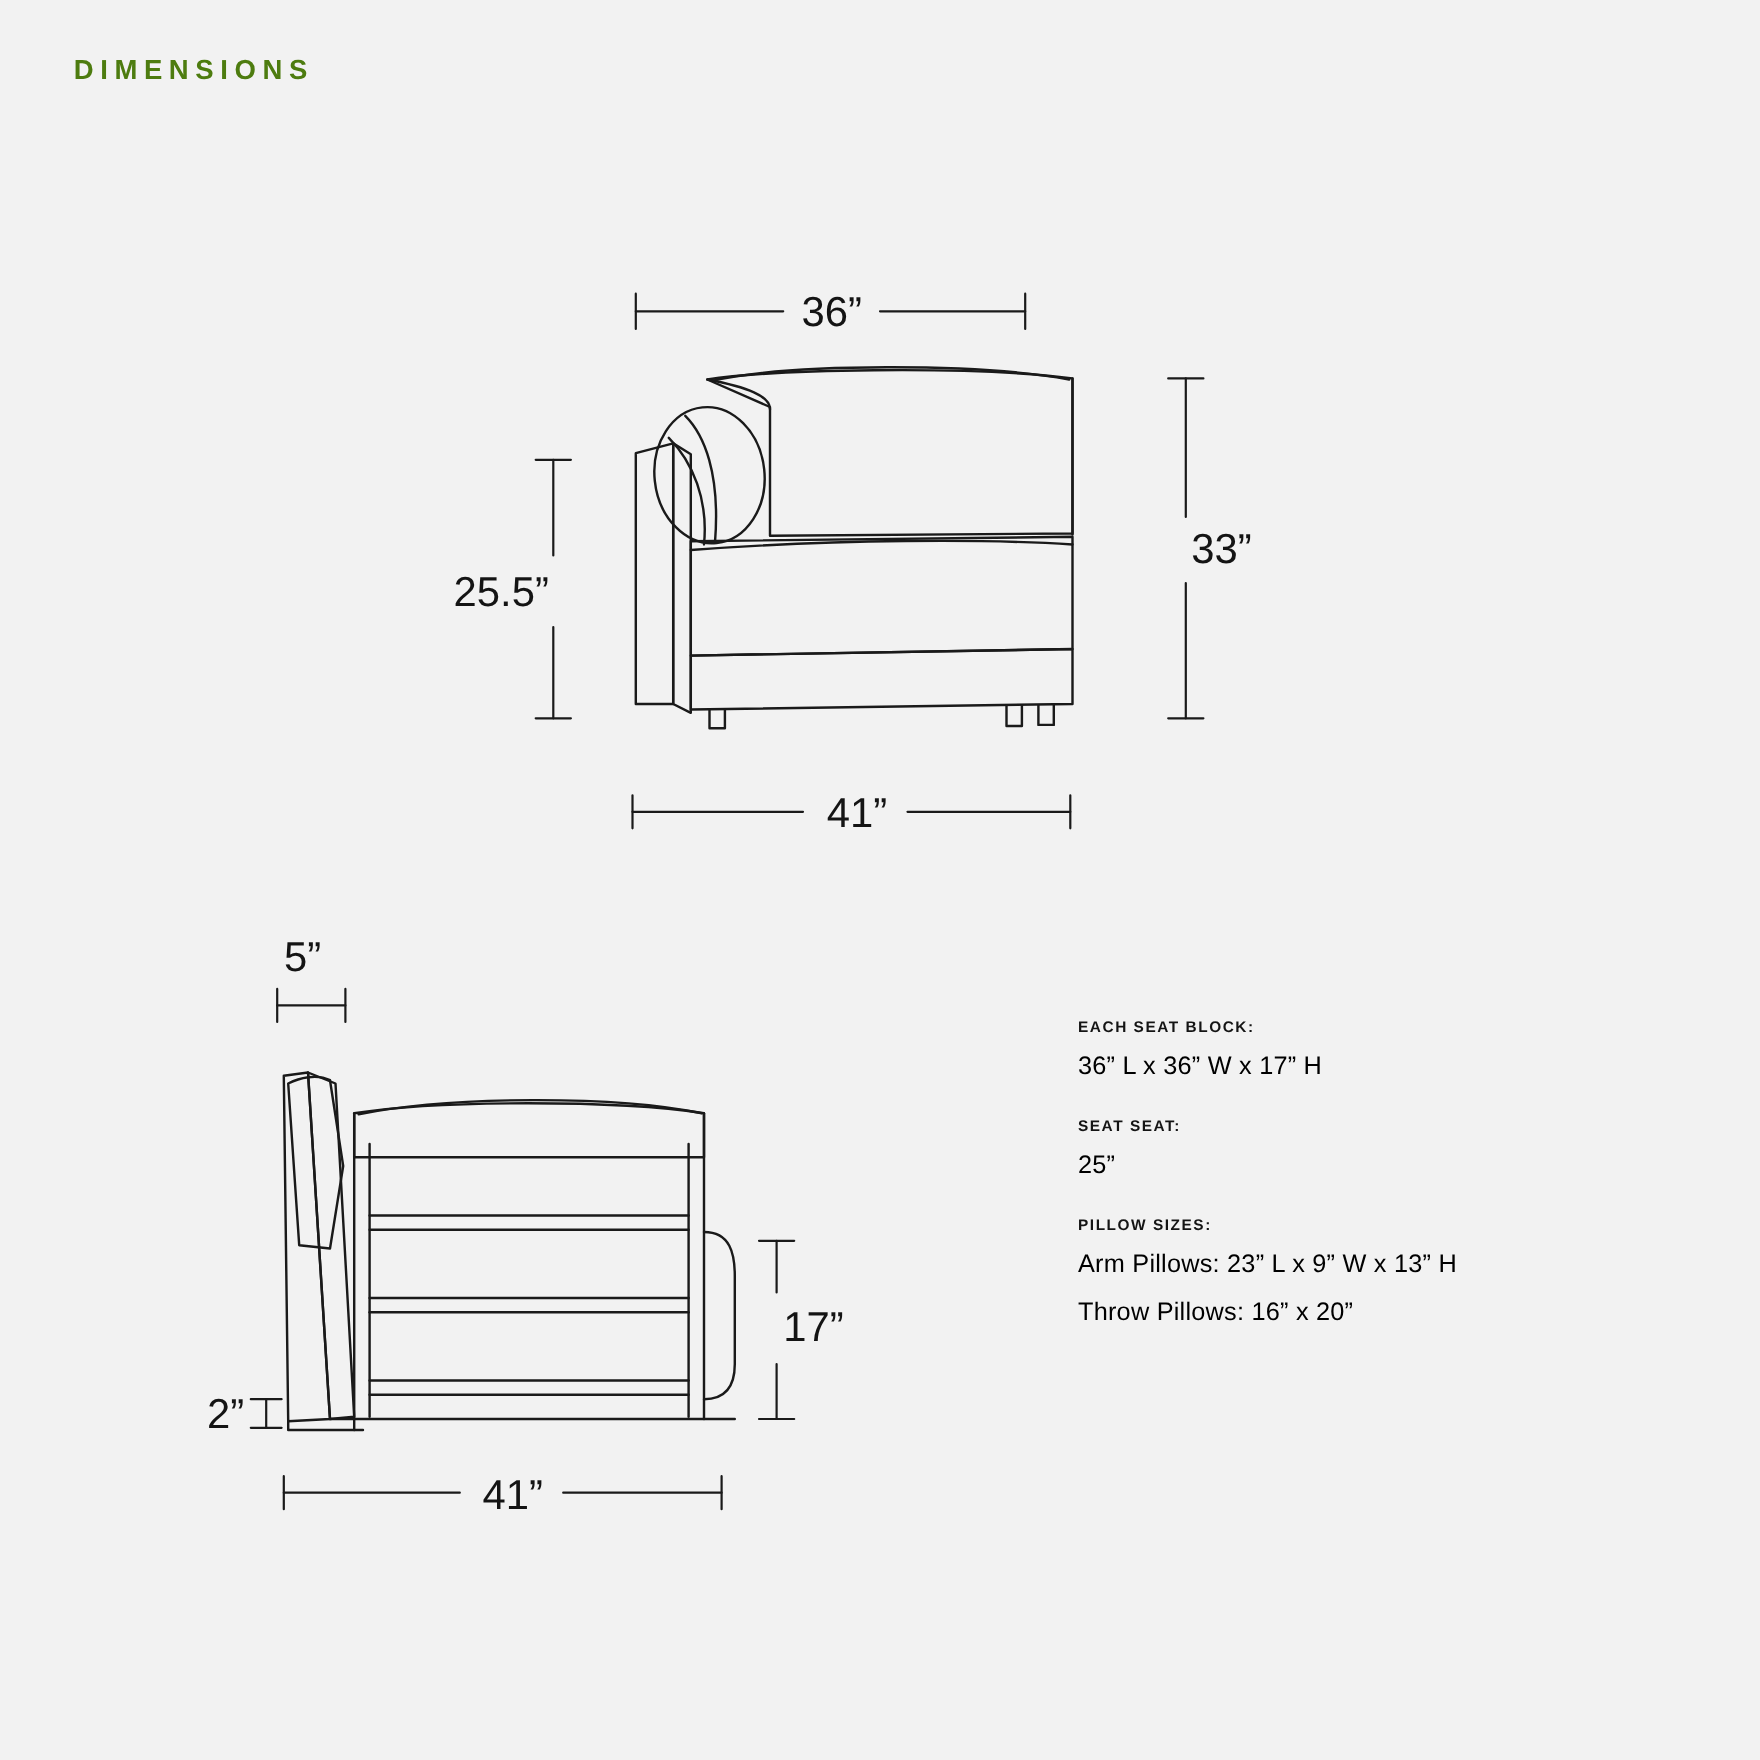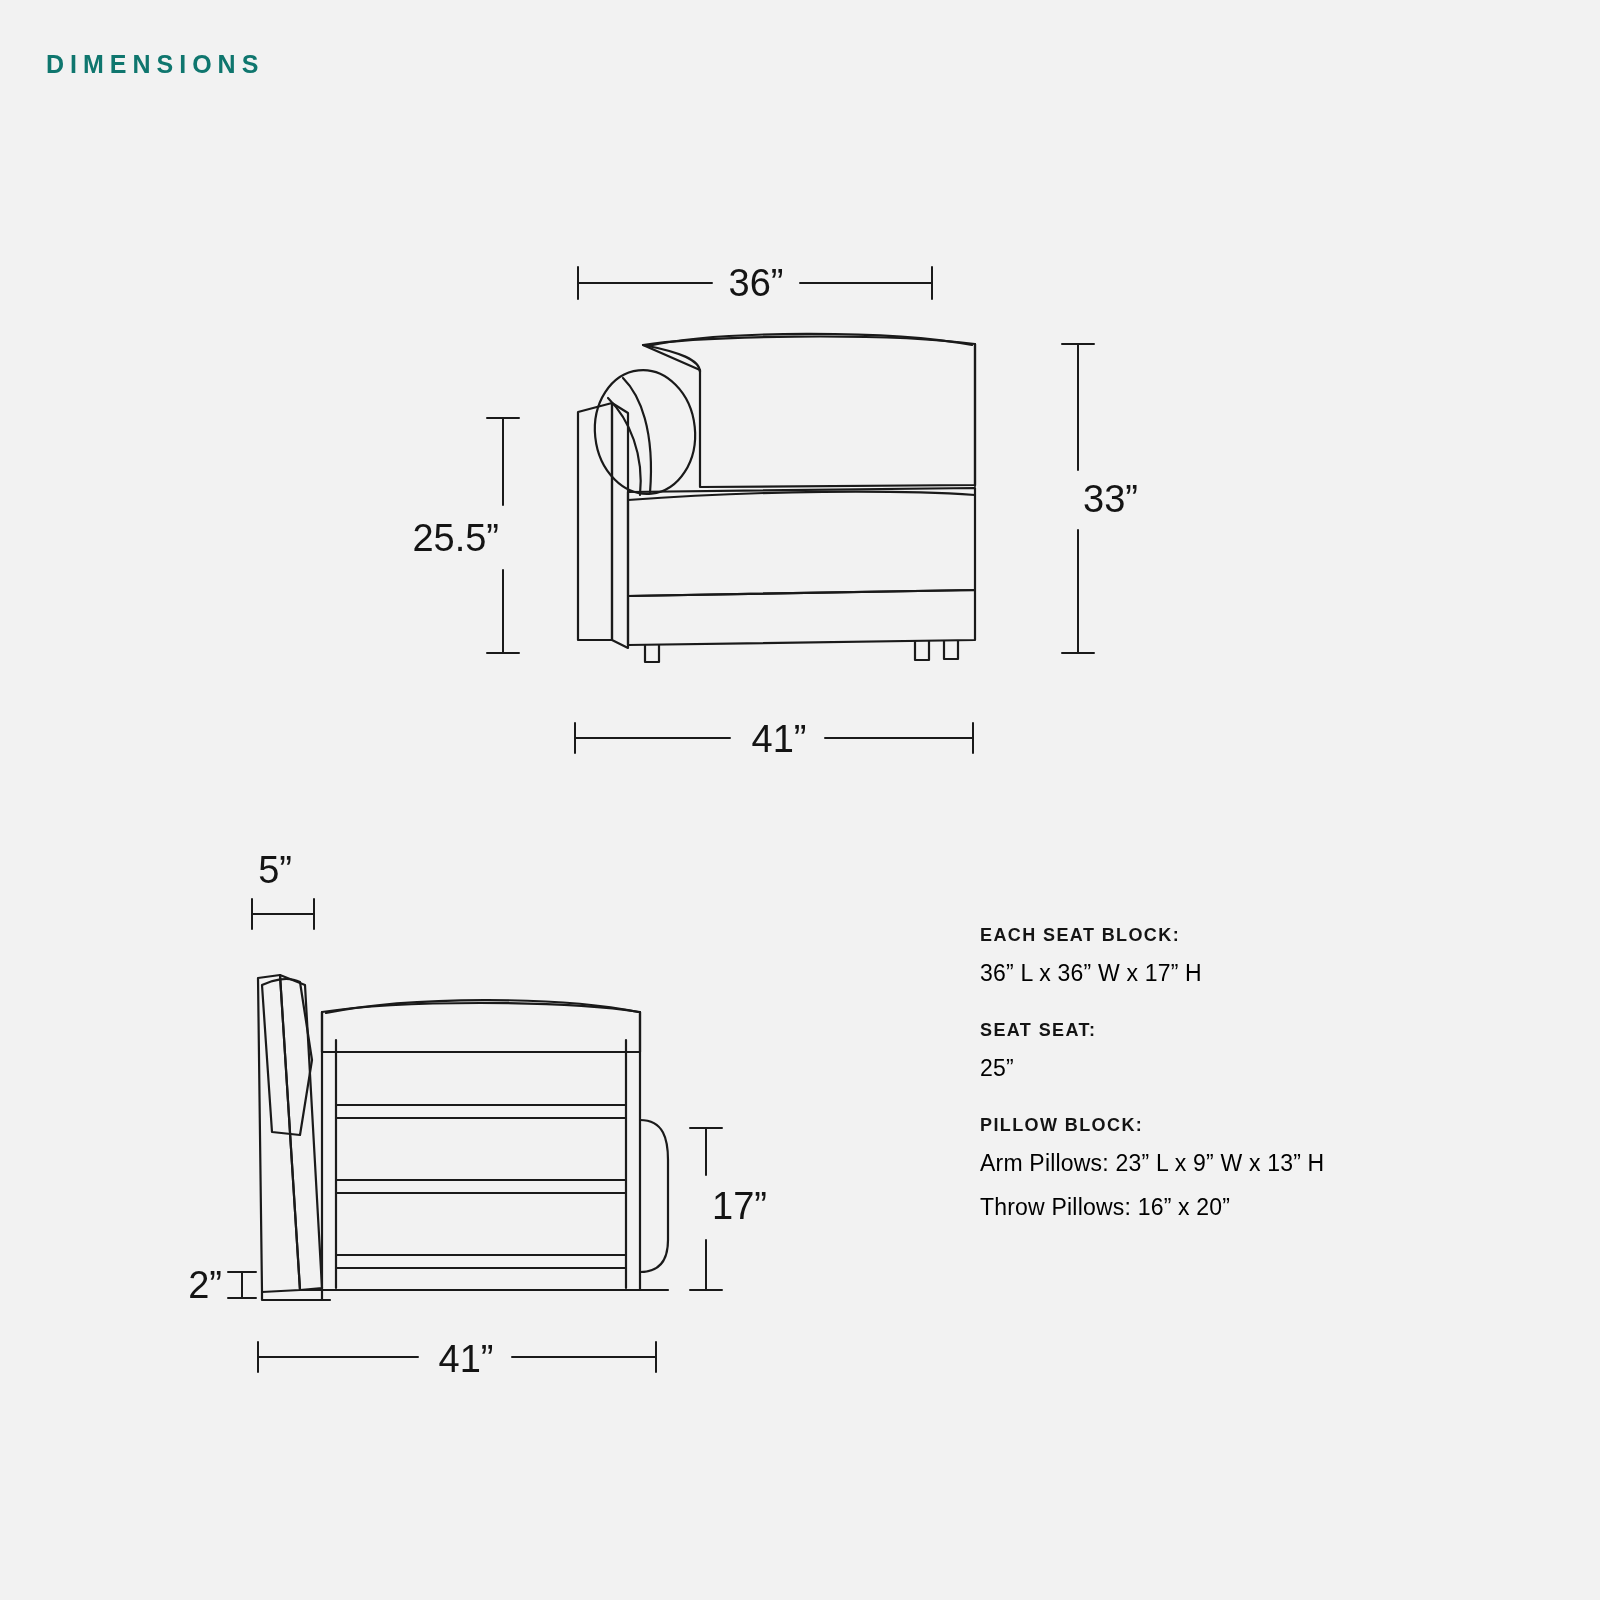--- a/index.html
+++ b/index.html
@@ -15,43 +15,43 @@
     color: #1a1a1a;
     overflow: hidden;
   }
   .page {
     position: absolute;
     inset: 0;
     background: #f2f2f2;
   }
   #page-title {
     position: absolute;
-    left: 46px;
+    left: 67px;
     top: 50px;
     font-size: 25px;
     font-weight: bold;
     letter-spacing: 6px;
-    color: #0f766e;
+    color: #4d7c0f;
   }
   .diagram-svg {
     position: absolute;
     left: 0;
     top: 0;
   }
   .specs {
     position: absolute;
     left: 980px;
     top: 925px;
     width: 560px;
   }
   .spec-group {
     margin-bottom: 33px;
   }
   .spec-heading {
-    font-size: 18px;
+    font-size: 14px;
     font-weight: bold;
     letter-spacing: 1.4px;
     color: #141414;
     margin-bottom: 14px;
   }
   .spec-line {
     font-size: 23px;
     color: #000000;
     margin-bottom: 10px;
     letter-spacing: 0.2px;
@@ -185,19 +185,19 @@
       <div class="spec-heading">EACH SEAT BLOCK:</div>
       <div class="spec-line">36” L x 36” W x 17” H</div>
     </div>
 
     <div class="spec-group">
       <div class="spec-heading">SEAT SEAT:</div>
       <div class="spec-line">25”</div>
     </div>
 
     <div class="spec-group pillows">
-      <div class="spec-heading">PILLOW BLOCK:</div>
+      <div class="spec-heading">PILLOW SIZES:</div>
       <div class="spec-line">Arm Pillows: 23” L x 9” W x 13” H</div>
       <div class="spec-line">Throw Pillows: 16” x 20”</div>
     </div>
 
   </div>
 </div>
 
 </body></html>

